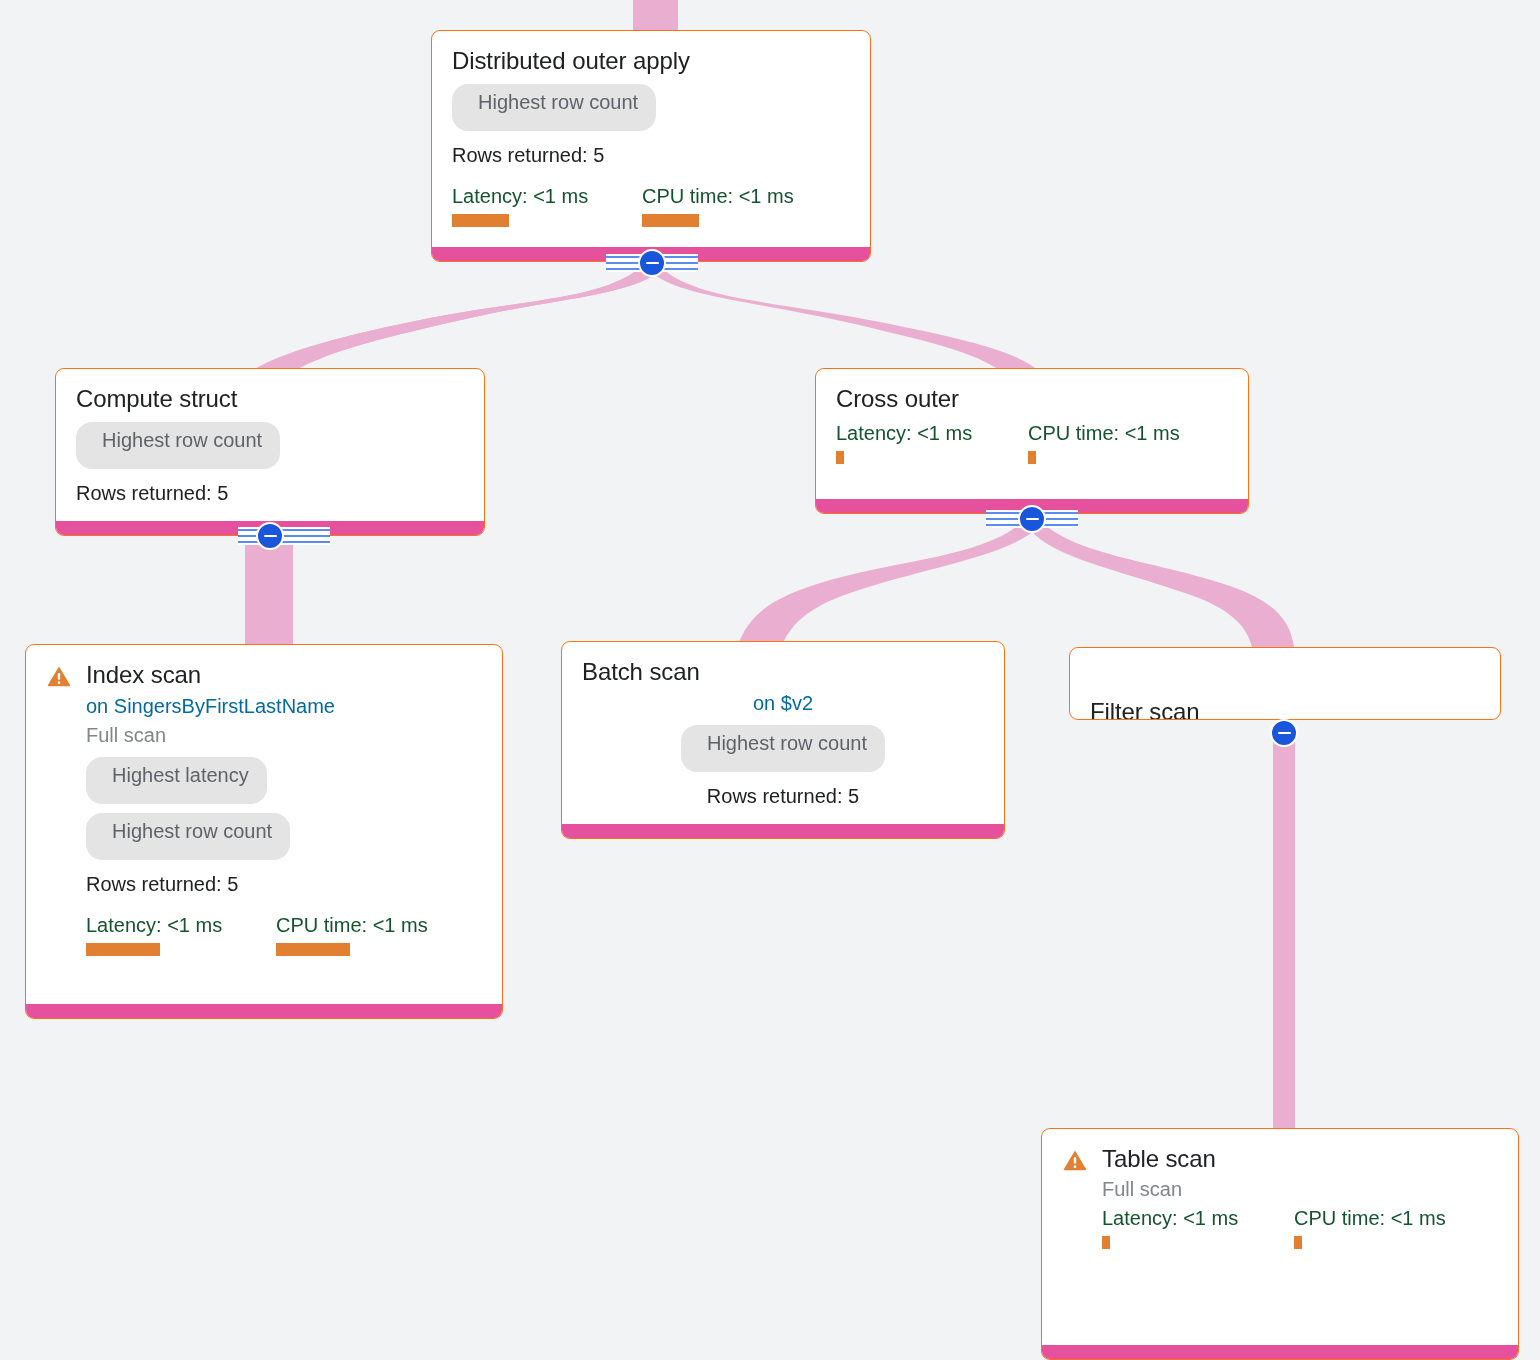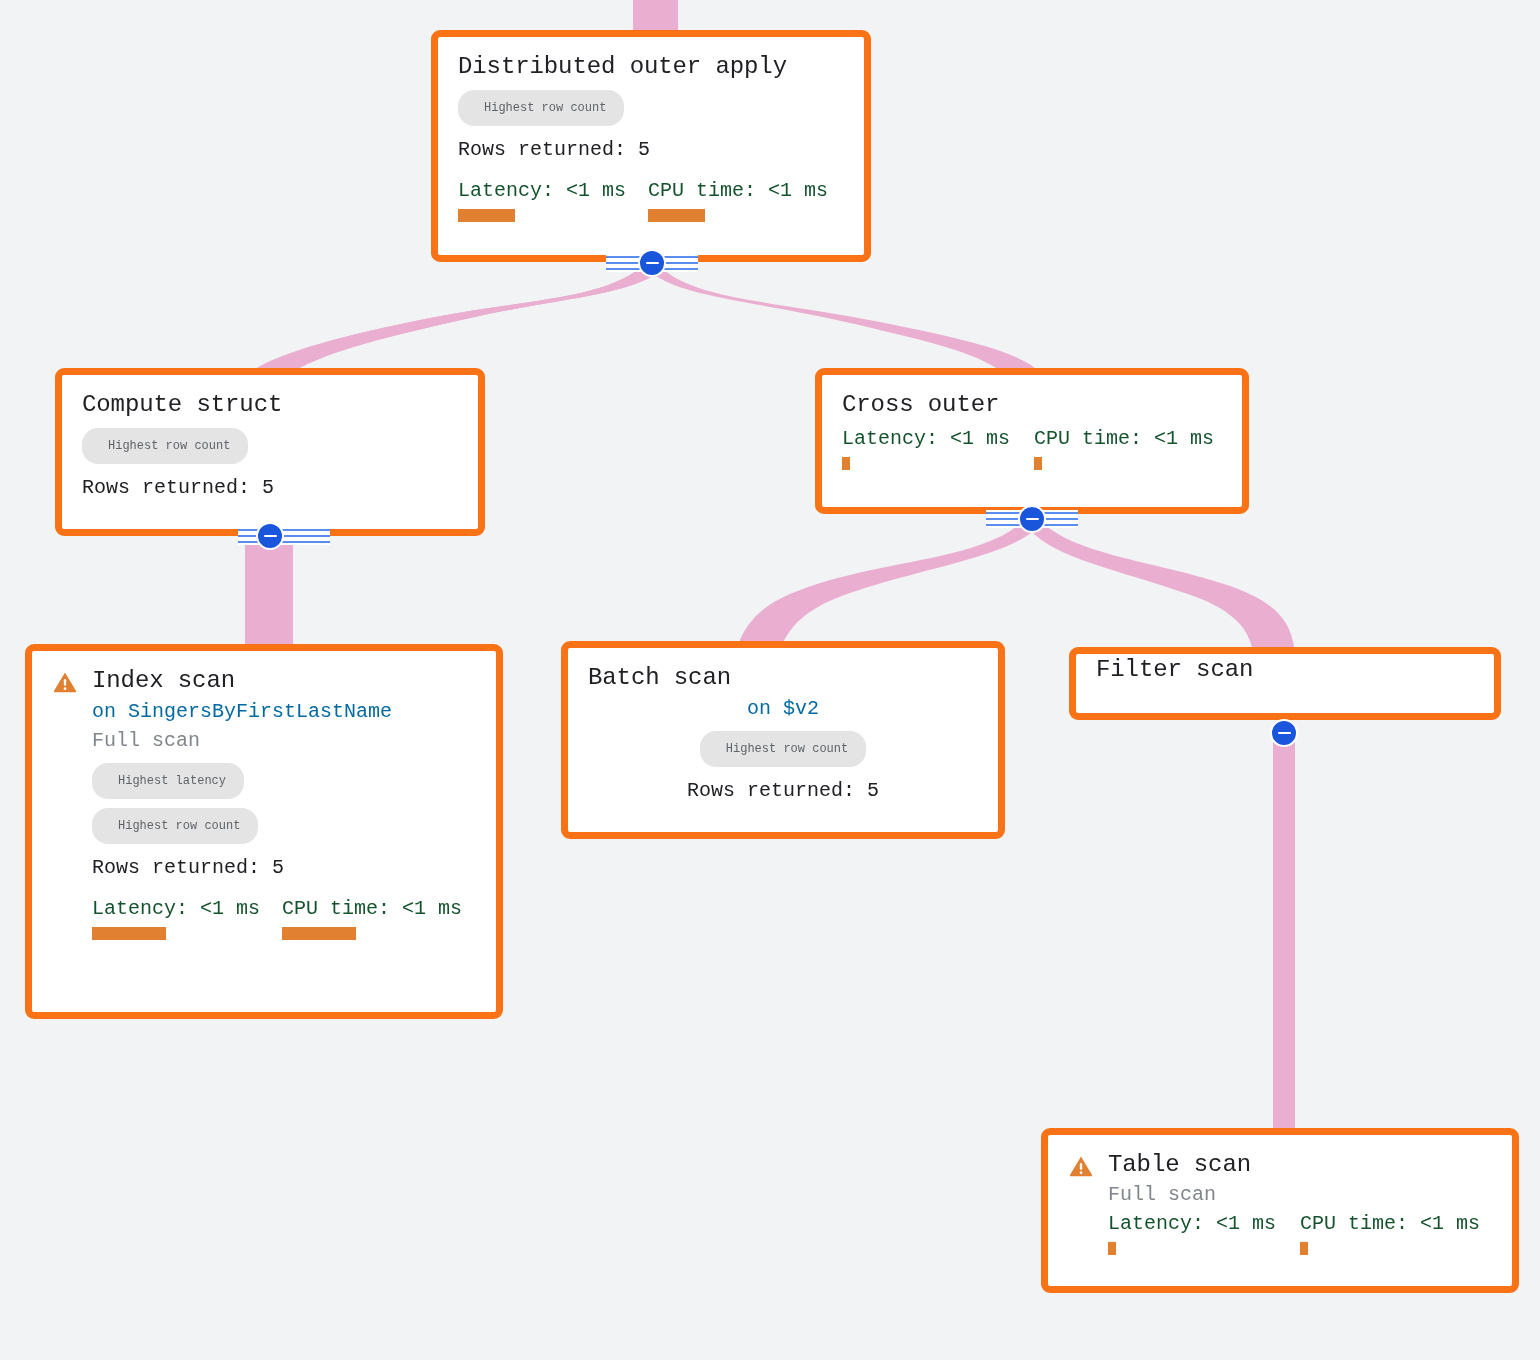--- a/index.html
+++ b/index.html
@@ -20,27 +20,26 @@
     position: absolute;
     left: 0; top: 0;
     width: 1540px;
     height: 1360px;
     pointer-events: none;
   }
 
   .node {
     position: absolute;
     background: #ffffff;
-    border: 7px solid #f97316;
+    border: 1px solid #f97316;
     border-radius: 9px;
     box-sizing: border-box;
     overflow: hidden;
     display: flex;
-    flex-direction: row;
-    font-family: Liberation Mono, monospace;
+    flex-direction: column;
   }
   .node-body {
     flex: 1 1 auto;
     padding: 16px 20px 10px 20px;
     box-sizing: border-box;
   }
   .node-bar {
     height: 14px;
     background: #e5519c;
     flex: 0 0 auto;
@@ -78,24 +77,24 @@
     font-size: 20px;
     color: #80868b;
     line-height: 26px;
     margin-top: 3px;
   }
 
   .badge {
     display: inline-block;
     background: #e4e4e4;
     color: #5f6368;
-    font-size: 12px;
+    font-size: 20px;
     line-height: 26px;
     border-radius: 16px;
-    padding: 5px 18px 5px 26px;
+    padding: 5px 18px 16px 26px;
     margin-top: 9px;
   }
   .badge-row { line-height: 0; }
 
   .rows {
     font-size: 20px;
     color: #202124;
     line-height: 26px;
     margin-top: 11px;
   }
@@ -331,30 +330,30 @@
     <div class="subtitle">on $v2</div>
     <div class="badge-row">
       <span class="badge">Highest row count</span>
     </div>
     <div class="rows">Rows returned: 5</div>
   </div>
   <div class="node-bar"></div>
 </div>
 
 <div class="node" style="left:1069px; top:647px; width:432px; height:73px;">
-  <div class="node-body" style="padding:2px 20px 6px 20px;">
+  <div class="node-body" style="padding:2px 20px 6px 20px;margin-top:48px;">
     <div class="node-head">
       <div class="title">Filter scan</div>
     </div>
   </div>
   <div class="node-bar"></div>
 </div>
 <div class="toggle" style="left:1270px; top:719px;"></div>
 
-<div class="node" style="left:1041px; top:1128px; width:478px; height:165px;">
+<div class="node" style="left:1041px; top:1128px; width:478px; height:232px;">
   <div class="node-body">
     <div class="node-head">
       <svg class="warn-icon" viewBox="0 0 24 24">
         <path d="M12 3.3 L22.2 20.4 Q22.8 21.4 21.6 21.4 L2.4 21.4 Q1.2 21.4 1.8 20.4 Z" fill="#e08030"></path>
         <rect x="10.9" y="9.2" width="2.2" height="6.2" rx="1.1" fill="#ffffff"></rect>
         <circle cx="12" cy="18.2" r="1.25" fill="#ffffff"></circle>
       </svg>
       <div class="title">Table scan</div>
     </div>
     <div class="indented">

